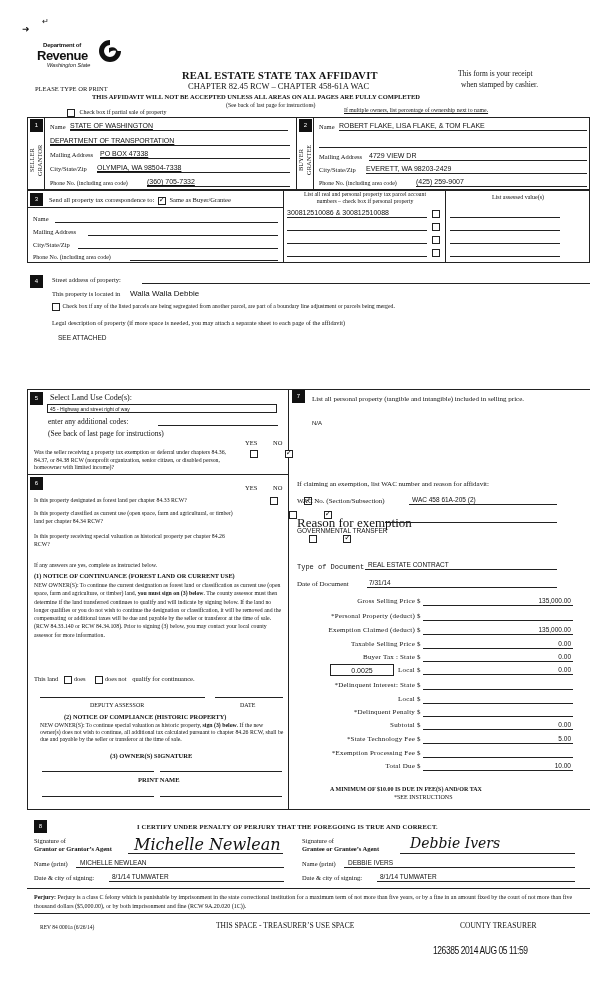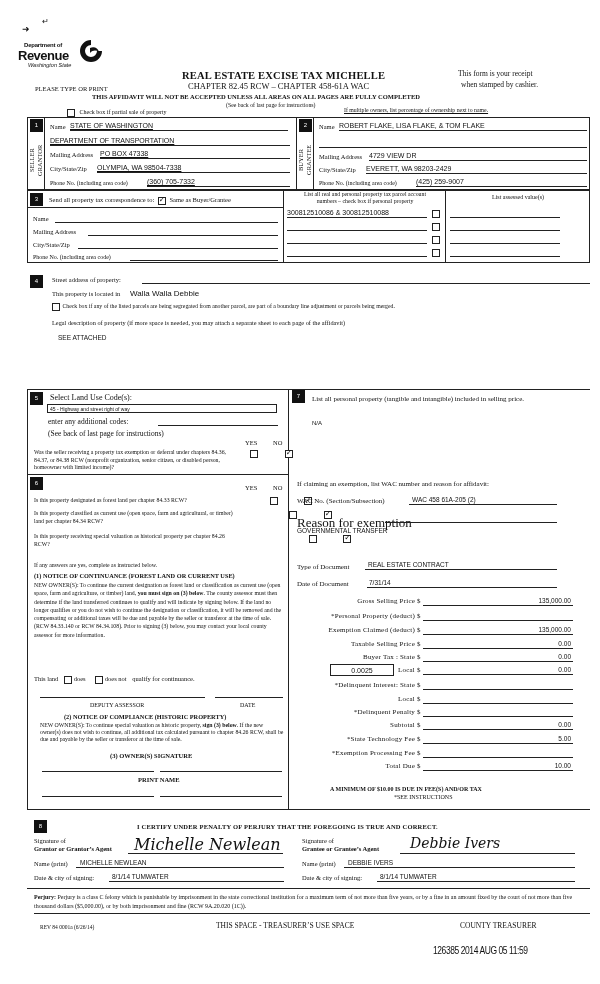--- a/index.html
+++ b/index.html
@@ -24,31 +24,31 @@
 </style>
 </head>
 <body>
 
 
 
 
 <div class="abs" style="left:22px;top:24px;font-size:9px;">➜</div>
 <div class="abs" style="left:42px;top:17px;font-size:8px;">↵</div>
 
-<div class="abs" style="left:18px;top:42px;width:90px;height:30px;">
+<div class="abs" style="left:37px;top:42px;width:90px;height:30px;">
   <div class="abs sans bold" style="left:6px;top:0;font-size:6px;letter-spacing:-0.2px;">Department of</div>
   <div class="abs sans bold" style="left:0;top:6px;font-size:13px;letter-spacing:-0.5px;">Revenue</div>
   <div class="abs sans" style="left:10px;top:20px;font-size:5.5px;font-style:italic;">Washington State</div>
   <svg class="abs" style="left:60px;top:-4px;" width="26" height="26" viewBox="0 0 26 26">
     <path d="M13 2 A11 11 0 1 0 24 13 L19 13 A6 6 0 1 1 13 7 Z" fill="#111"></path>
     <path d="M12 10 C16 8 20 10 21 14 C18 12 15 12 12 15 Z" fill="#111"></path>
   </svg>
 </div>
 
-<div class="abs serif bold" style="left:182px;top:70px;font-size:10.5px;letter-spacing:0.2px;">REAL ESTATE EXCISE TAX MICHELLE</div>
+<div class="abs serif bold" style="left:182px;top:70px;font-size:10.5px;letter-spacing:0.2px;">REAL ESTATE STATE TAX AFFIDAVIT</div>
 <div class="abs serif" style="left:188px;top:81px;font-size:8.5px;">CHAPTER 82.45 RCW – CHAPTER 458-61A WAC</div>
 <div class="abs serif" style="left:458px;top:69px;font-size:7.5px;">This form is your receipt</div>
 <div class="abs serif" style="left:461px;top:80px;font-size:7.5px;">when stamped by cashier.</div>
 <div class="abs serif" style="left:35px;top:85px;font-size:6.5px;">PLEASE TYPE OR PRINT</div>
 <div class="abs serif bold" style="left:92px;top:93px;font-size:6.5px;">THIS AFFIDAVIT WILL NOT BE ACCEPTED UNLESS ALL AREAS ON ALL PAGES ARE FULLY COMPLETED</div>
 <div class="abs serif" style="left:226px;top:102px;font-size:5.8px;">(See back of last page for instructions)</div>
 <div class="abs" style="left:67px;top:109px;font-size:6px;">
   <span class="cb" style="width:8px;height:8px;"></span>
   <span style="margin-left:3px;">Check box if partial sale of property</span>
 </div>
@@ -256,21 +256,21 @@
   <span class="abs line fill" style="left:112px;top:-1px;width:148px;height:9px;padding-left:3px;font-size:6.5px;">WAC 458 61A-205 (2)</span>
 </div>
 <div class="abs" style="left:297px;top:515px;width:275px;">
   <span class="serif" style="font-size:13px;">Reason for exemption</span>
   <span class="abs line" style="left:88px;top:0;width:172px;height:8px;"></span>
 </div>
 <div class="abs sans" style="left:297px;top:527px;font-size:6.5px;">GOVERNMENTAL TRANSFER</div>
 
 <div class="abs" style="left:288px;top:553px;width:4px;height:1px;"></div>
 <div class="abs" style="left:297px;top:563px;width:275px;">
-  <span class="serif" style="font-size:7px;">Type of Document</span>
+  <span class="serif" style="font-size:7px;font-family:Liberation Mono, monospace;">Type of Document</span>
   <span class="abs line fill" style="left:68px;top:-2px;width:192px;height:9px;padding-left:3px;font-size:6.5px;">REAL ESTATE CONTRACT</span>
 </div>
 <div class="abs" style="left:297px;top:580px;width:275px;">
   <span class="serif" style="font-size:7px;margin-top:36px;">Date of Document</span>
   <span class="abs line fill" style="left:70px;top:-1px;width:190px;height:9px;padding-left:2px;font-size:6.5px;">7/31/14</span>
 </div>
 
 
 <div class="amt-row" style="top:597px;">
   <span class="lbl serif">Gross Selling Price</span>

